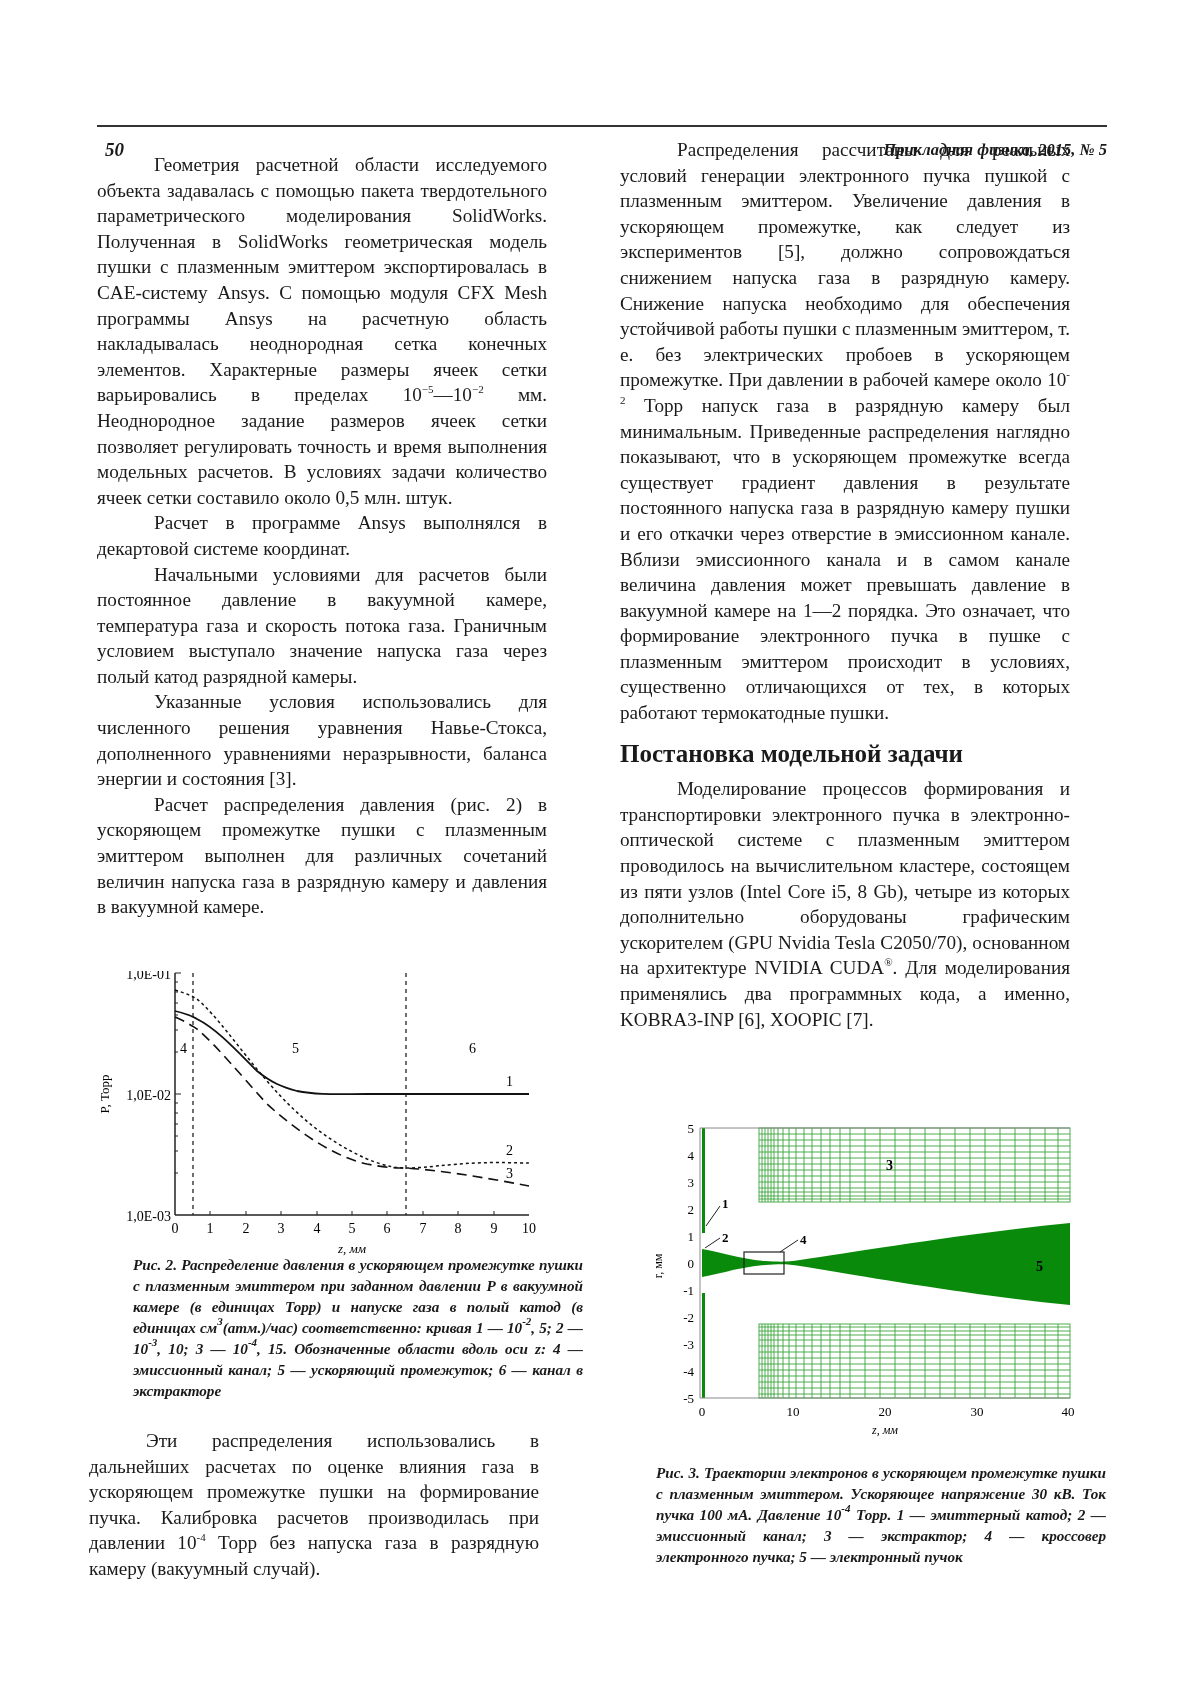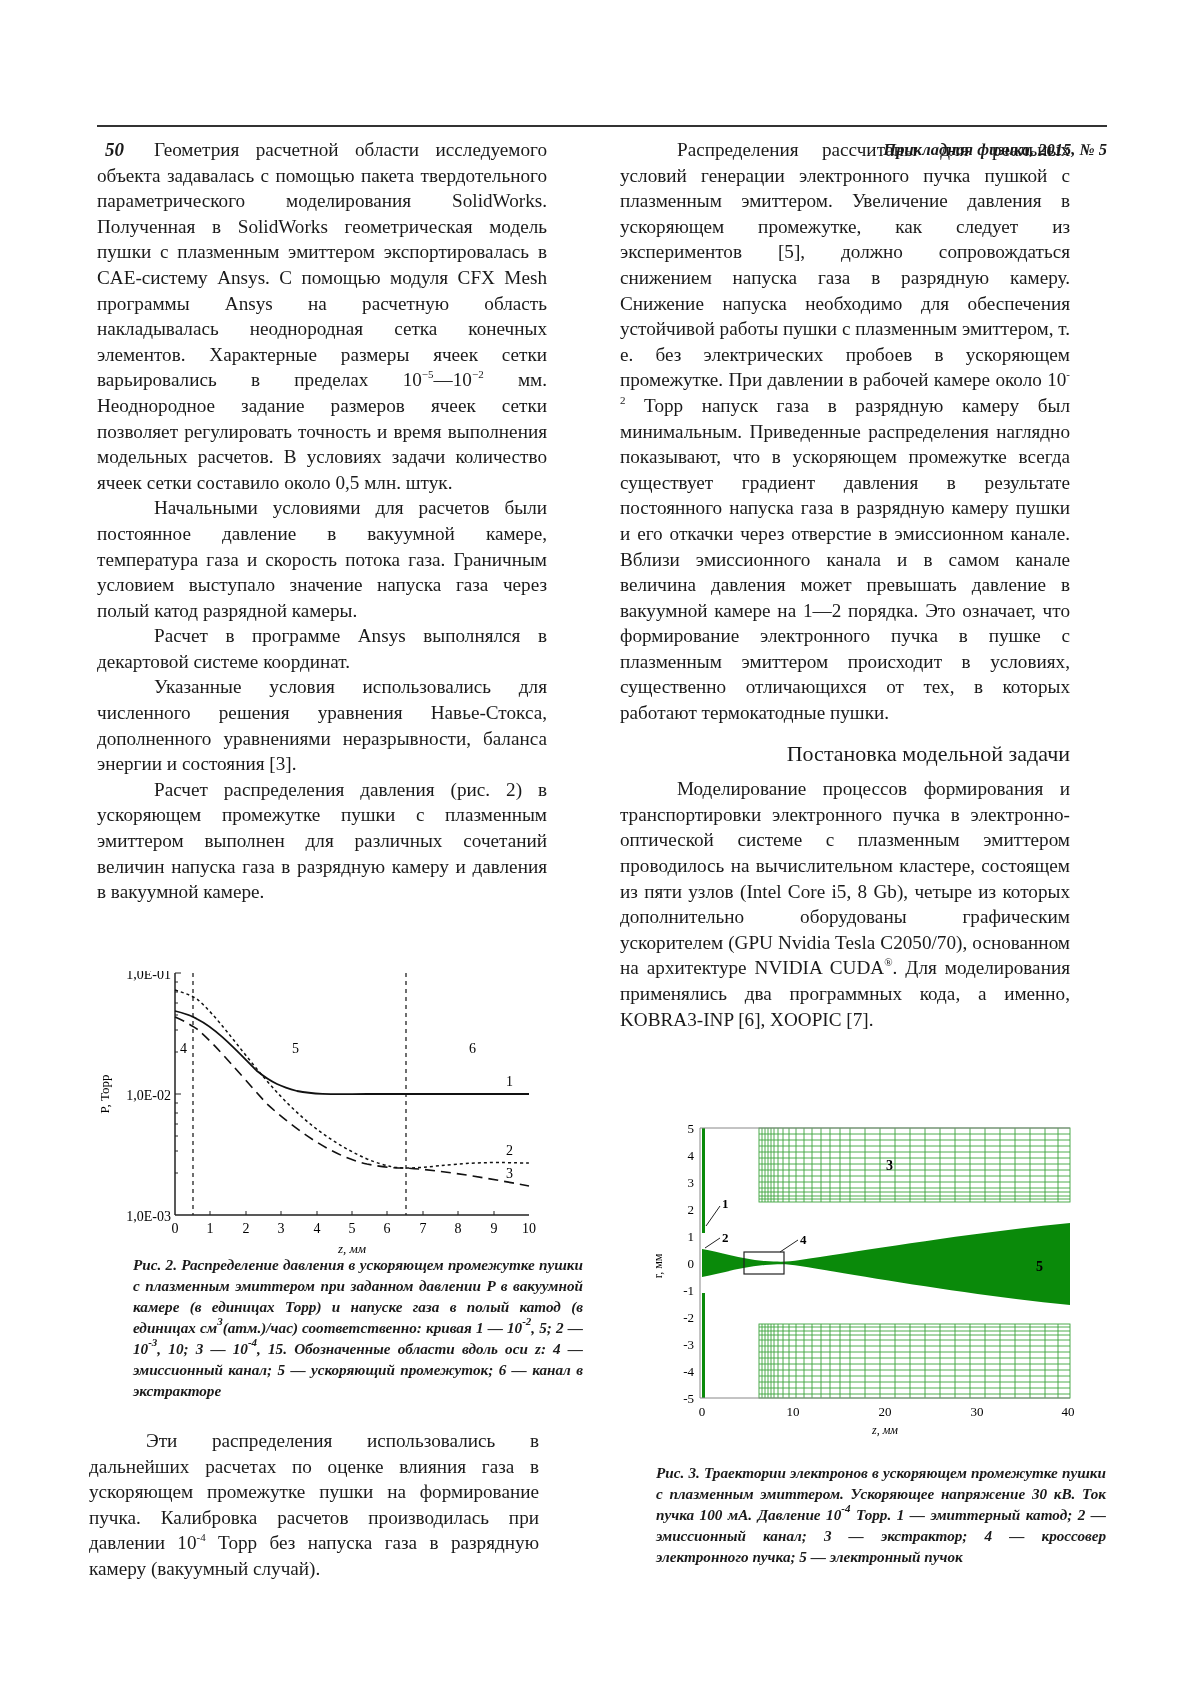--- a/index.html
+++ b/index.html
@@ -4,26 +4,26 @@
 <style>
   html, body { margin: 0; padding: 0; background: #ffffff; }
   body { width: 1200px; height: 1698px; position: relative; overflow: hidden;
          font-family: "Liberation Serif", "DejaVu Serif", serif; color: #1a1a1a; }
   .header { position: absolute; left: 97px; top: 92px; width: 1010px; height: 26px; margin-top: 47px; }
   .page-num { position: absolute; left: 8px; top: 0; font-weight: bold; font-style: italic; font-size: 19px; }
   .journal { position: absolute; right: 0; top: 1px; font-weight: bold; font-style: italic; font-size: 16.5px; }
   .header-rule { position: absolute; left: 97px; top: 125px; width: 1010px; height: 2px; background: #333; }
 
   .col { position: absolute; width: 450px; font-size: 19.2px; line-height: 25.6px; text-align: justify; }
-  .col-left { left: 97px; top: 137px; }
+  .col-left { left: 97px; top: 152px; }
   .col-right { left: 620px; top: 137px; }
   .col p { margin: 0; text-indent: 57px; }
   sup { font-size: 11px; vertical-align: 8px; line-height: 0; }
 
-  .section-title { font-weight: normal; text-align: right; margin: 15px 0 10px 0 !important; text-indent: 0 !important; font-size: 22px; }
+  .section-title { font-weight: bold; text-align: left; margin: 15px 0 10px 0 !important; text-indent: 0 !important; font-size: 25px; }
 
   .caption { position: absolute; font-weight: bold; font-style: italic; font-size: 15.2px; line-height: 21px; text-align: justify; margin-left: 36px; }
   .caption-fig2 { left: 97px; top: 1254px; width: 450px; }
   .caption-fig3 { left: 620px; top: 1462px; width: 450px; font-style: italic; }
 
   .fig { position: absolute; }
   .fig2 { left: 97px; top: 930px; width: 480px; height: 300px; margin-top: 41px; }
   .fig3 { left: 640px; top: 1118px; width: 470px; height: 335px; }
   .fig svg text { font-family: "Liberation Serif", serif; }
 
@@ -34,22 +34,22 @@
 <body>
 
 <div class="header">
   <span class="page-num">50</span>
   <span class="journal">Прикладная физика, 2015, № 5</span>
 </div>
 <div class="header-rule"></div>
 
 <div class="col col-left">
   <p><span>Геометрия расчетной области исследуемого объекта задавалась с помощью пакета твердотельного параметрического моделирования SolidWorks. Полученная в SolidWorks геометрическая модель пушки с плазменным эмиттером экспортировалась в CAE-систему Ansys. С помощью модуля CFX Mesh программы Ansys на расчетную область накладывалась неоднородная сетка конечных элементов. Характерные размеры ячеек сетки варьировались в пределах 10</span><sup>−5</sup><span>—10</span><sup>−2</sup><span> мм. Неоднородное задание размеров ячеек сетки позволяет регулировать точность и время выполнения модельных расчетов. В условиях задачи количество ячеек сетки составило около 0,5 млн. штук.</span></p>
+  <p>Расчет в программе Ansys выполнялся в декартовой системе координат.</p>
   <p>Начальными условиями для расчетов были постоянное давление в вакуумной камере, температура газа и скорость потока газа. Граничным условием выступало значение напуска газа через полый катод разрядной камеры.</p>
-  <p>Расчет в программе Ansys выполнялся в декартовой системе координат.</p>
   <p>Указанные условия использовались для численного решения уравнения Навье-Стокса, дополненного уравнениями неразрывности, баланса энергии и состояния [3].</p>
   <p>Расчет распределения давления (рис. 2) в ускоряющем промежутке пушки с плазменным эмиттером выполнен для различных сочетаний величин напуска газа в разрядную камеру и давления в вакуумной камере.</p>
 </div>
 
 <div class="fig fig2">
   <svg width="480" height="300" viewBox="0 0 480 300" xmlns="http://www.w3.org/2000/svg">
 
     <line x1="78" y1="2" x2="78" y2="244" stroke="#222" stroke-width="1.5"></line>
     <line x1="78" y1="244" x2="432" y2="244" stroke="#222" stroke-width="1.5"></line>
 

